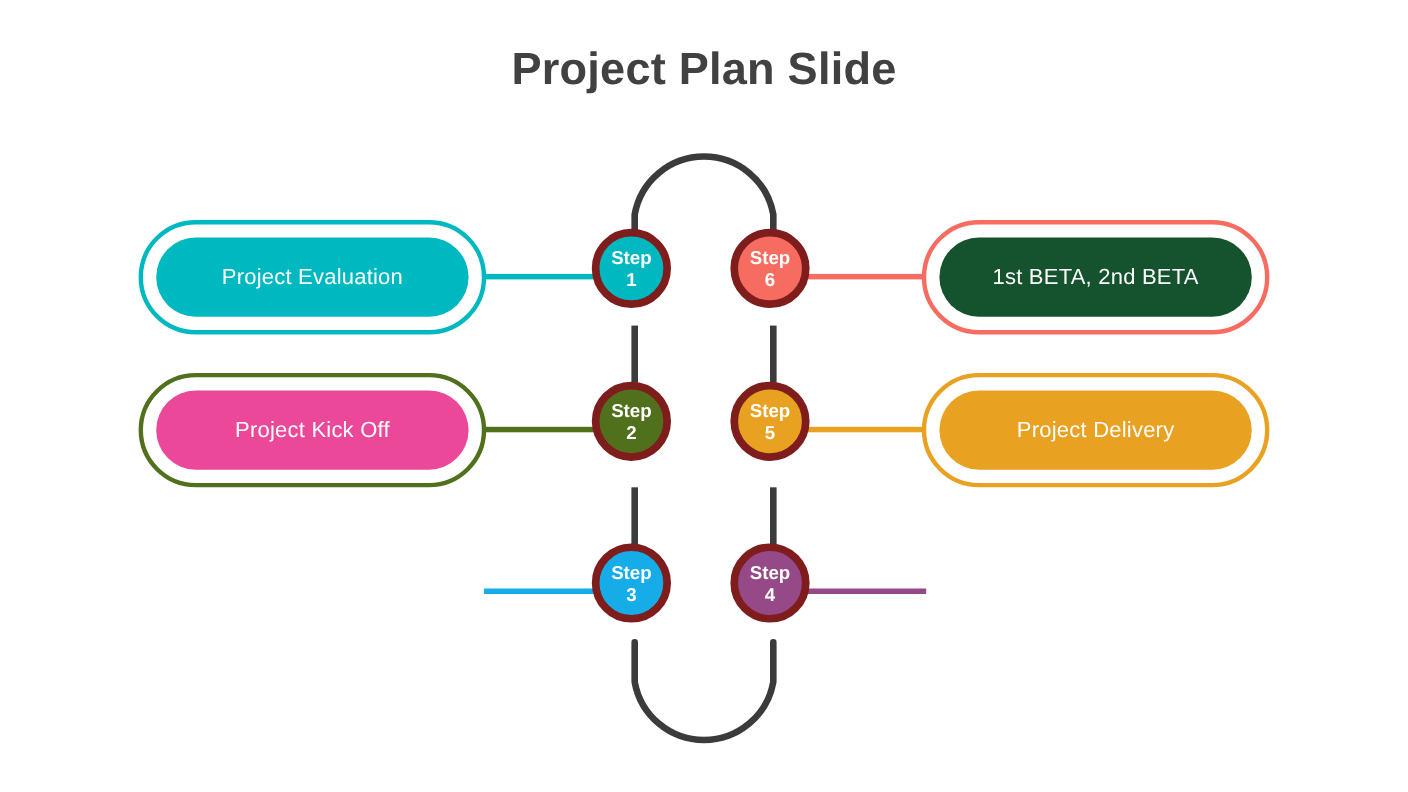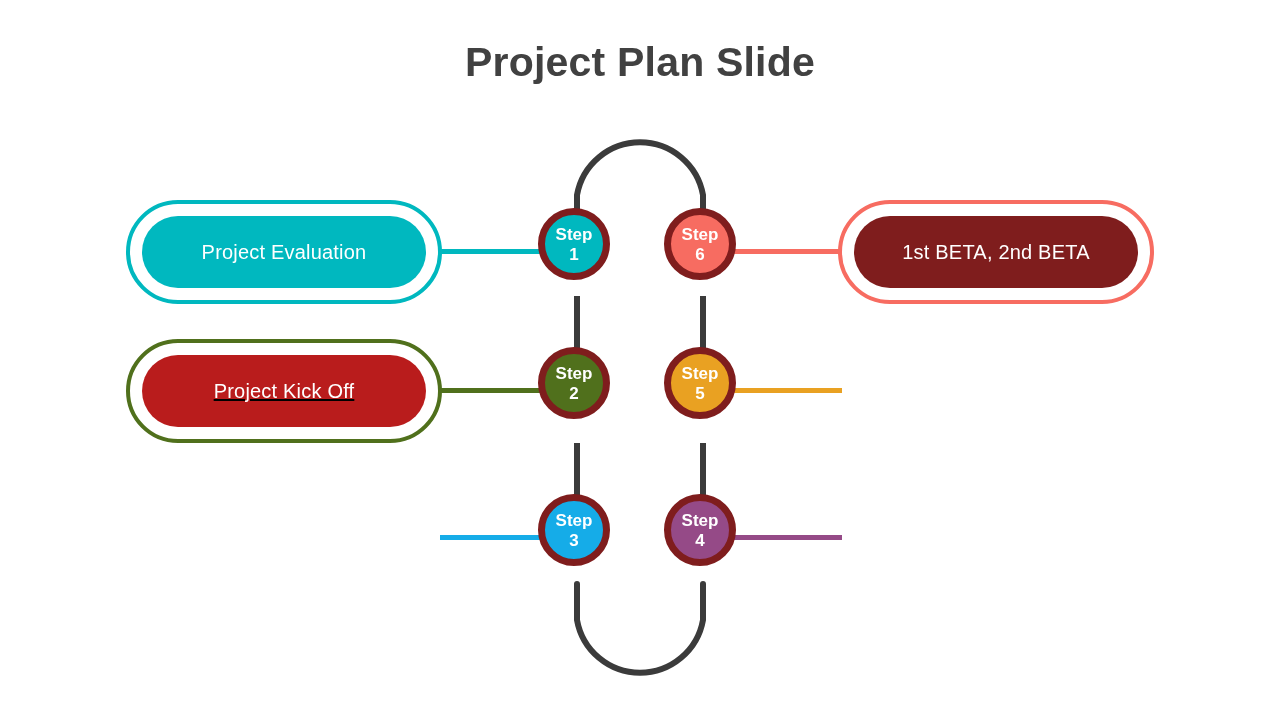--- a/index.html
+++ b/index.html
@@ -165,46 +165,51 @@
       <span class="step-word">Step</span>
       <span class="step-num">1</span>
     </div>
 
     <div class="step-circle inner-right" style="background: rgb(247, 108, 97);">
       <span class="step-word">Step</span>
       <span class="step-num">6</span>
     </div>
 
     <div class="capsule right" style="border-color: rgb(247, 108, 97);">
-      <div class="capsule-fill" style="background: #7f1d1d;">
+      <div class="capsule-fill" style="background: #14532d;">
         <span class="capsule-label">1st BETA, 2nd BETA</span>
       </div>
     </div>
   </div>
 
   <div class="row row-2">
     <div class="connector left" style="background: rgb(80, 112, 28);"></div>
     <div class="connector right" style="background: rgb(233, 161, 34);"></div>
 
     <div class="capsule left" style="border-color: rgb(80, 112, 28);">
-      <div class="capsule-fill" style="background: #b91c1c; text-decoration: underline;">
+      <div class="capsule-fill" style="background: #ec4899;">
         <span class="capsule-label">Project Kick Off</span>
       </div>
     </div>
 
     <div class="step-circle inner-left" style="background: rgb(80, 112, 28);">
       <span class="step-word">Step</span>
       <span class="step-num">2</span>
     </div>
 
     <div class="step-circle inner-right" style="background: rgb(233, 161, 34);">
       <span class="step-word">Step</span>
       <span class="step-num">5</span>
     </div>
 
+    <div class="capsule right" style="border-color: rgb(233, 161, 34);">
+      <div class="capsule-fill" style="background: rgb(233, 161, 34);">
+        <span class="capsule-label">Project Delivery</span>
+      </div>
+    </div>
   </div>
 
   <div class="row row-3">
     <div class="connector left" style="background: rgb(21, 172, 232);"></div>
     <div class="connector right" style="background: rgb(149, 74, 135);"></div>
 
 
     <div class="step-circle inner-left" style="background: rgb(21, 172, 232);">
       <span class="step-word">Step</span>
       <span class="step-num">3</span>

